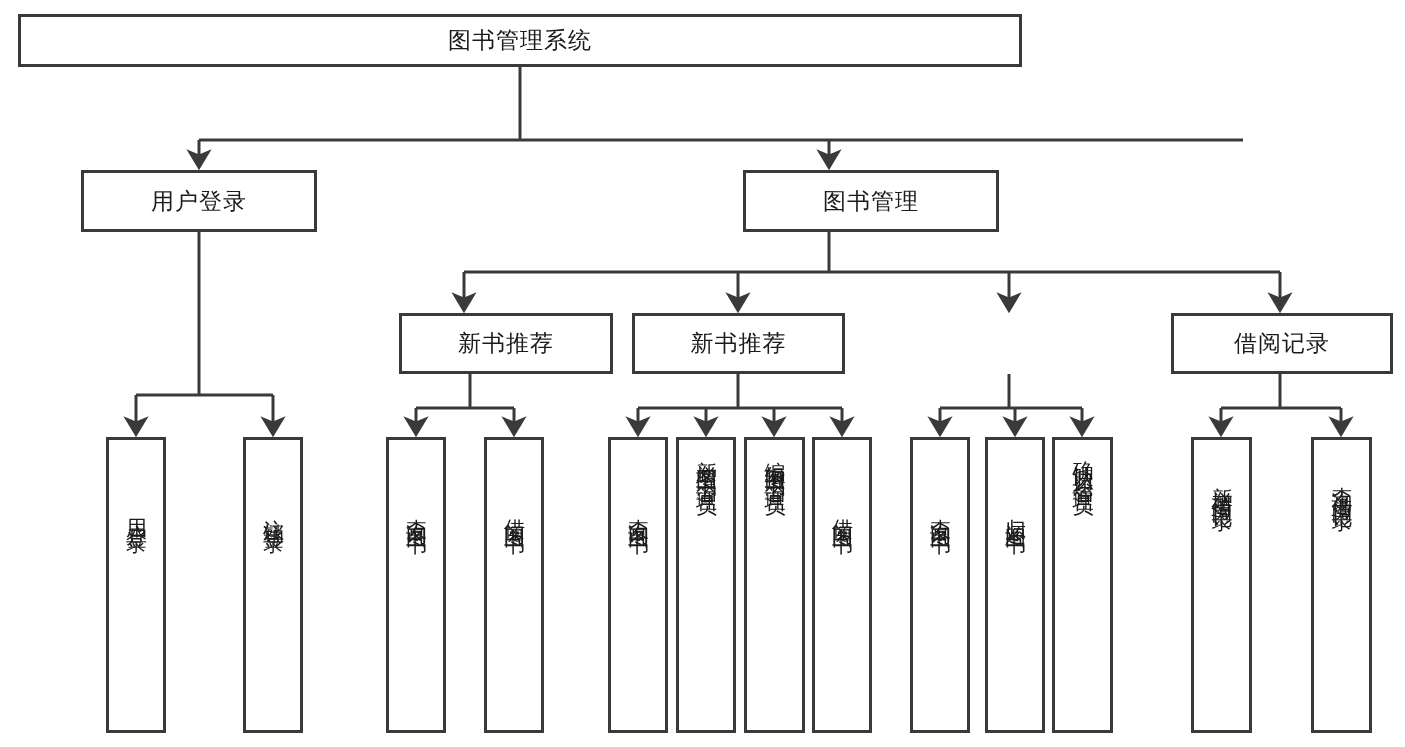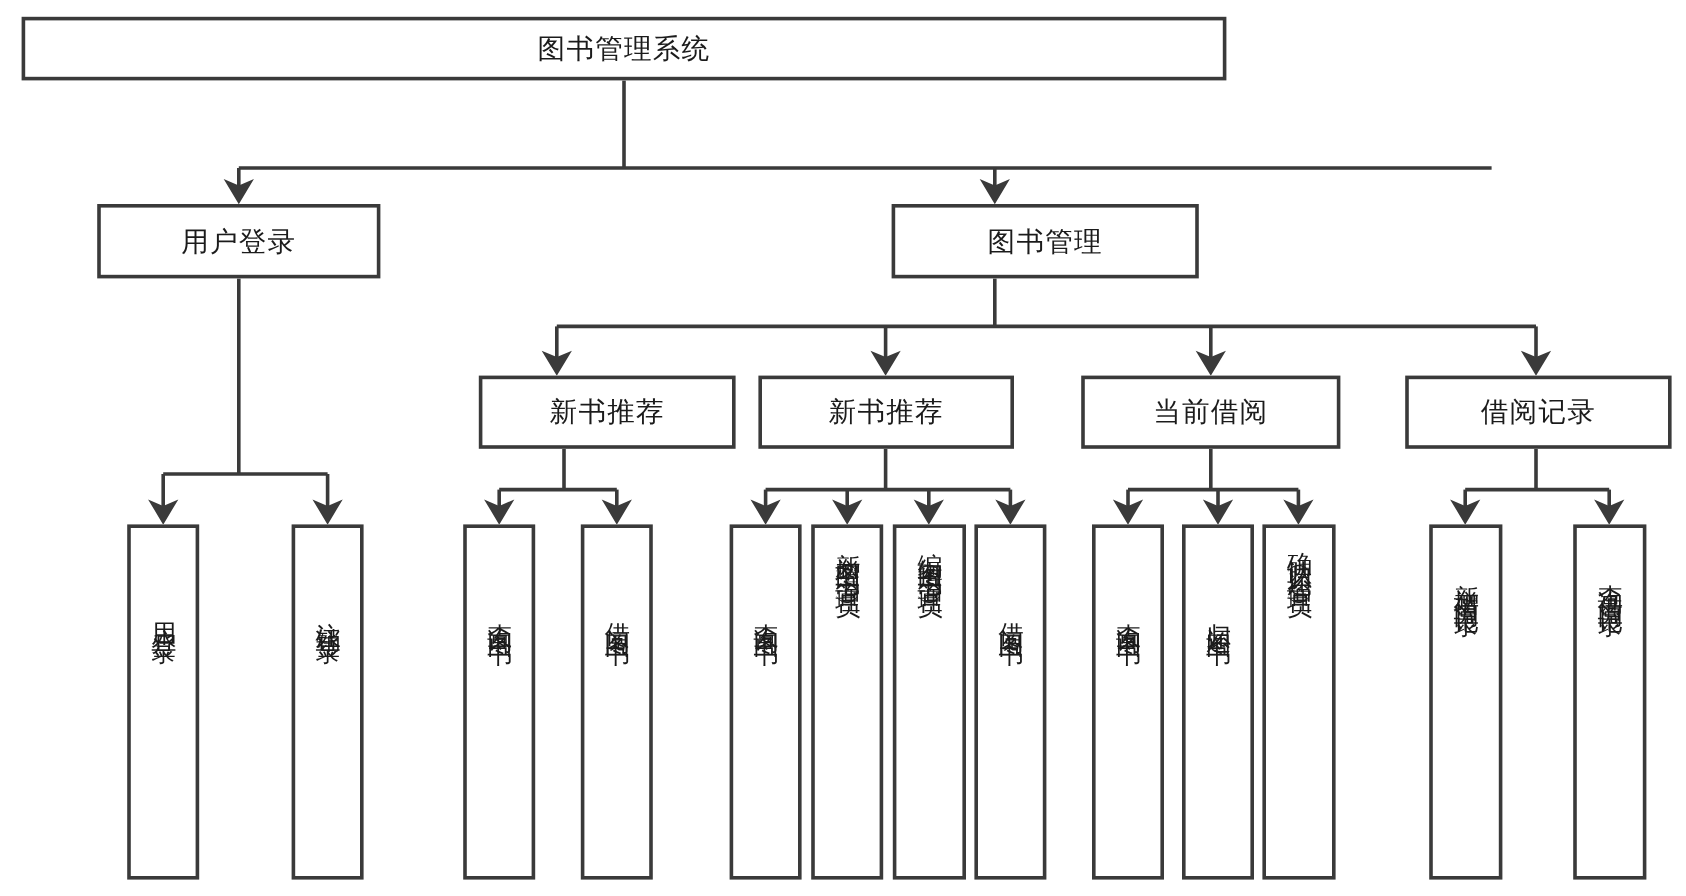--- a/index.html
+++ b/index.html
@@ -74,21 +74,20 @@
     </g>
   </svg>
 
   <div class="node lvl0" style="left: 18px; top: 14px; width: 1004px; height: 53px;">图书管理系统</div>
 
   <div class="node lvl1" style="left: 81px; top: 170px; width: 236px; height: 62px;">用户登录</div>
   <div class="node lvl1" style="left: 743px; top: 170px; width: 256px; height: 62px;">图书管理</div>
 
   <div class="node lvl2" style="left: 363px; top: 313px; width: 214px; height: 61px; margin-left: 36px;">新书推荐</div>
   <div class="node lvl2" style="left: 632px; top: 313px; width: 213px; height: 61px;">新书推荐</div>
-  <div class="node lvl2" style="left: 901px; top: 313px; width: 216px; height: 61px;">当前借阅</div>
   <div class="node lvl2" style="left: 1171px; top: 313px; width: 222px; height: 61px;">借阅记录</div>
 
   <div class="node leaf" style="left: 106px; top: 437px; width: 60px; height: 296px; padding-top: 62px;">
     <span class="vtext">用户登录</span>
     </div>
   <div class="node leaf" style="left: 243px; top: 437px; width: 60px; height: 296px; padding-top: 62px;">
     <span class="vtext">注销登录</span>
     </div>
   <div class="node leaf" style="left: 386px; top: 437px; width: 60px; height: 296px; padding-top: 62px;">
     <span class="vtext">查询图书</span>

